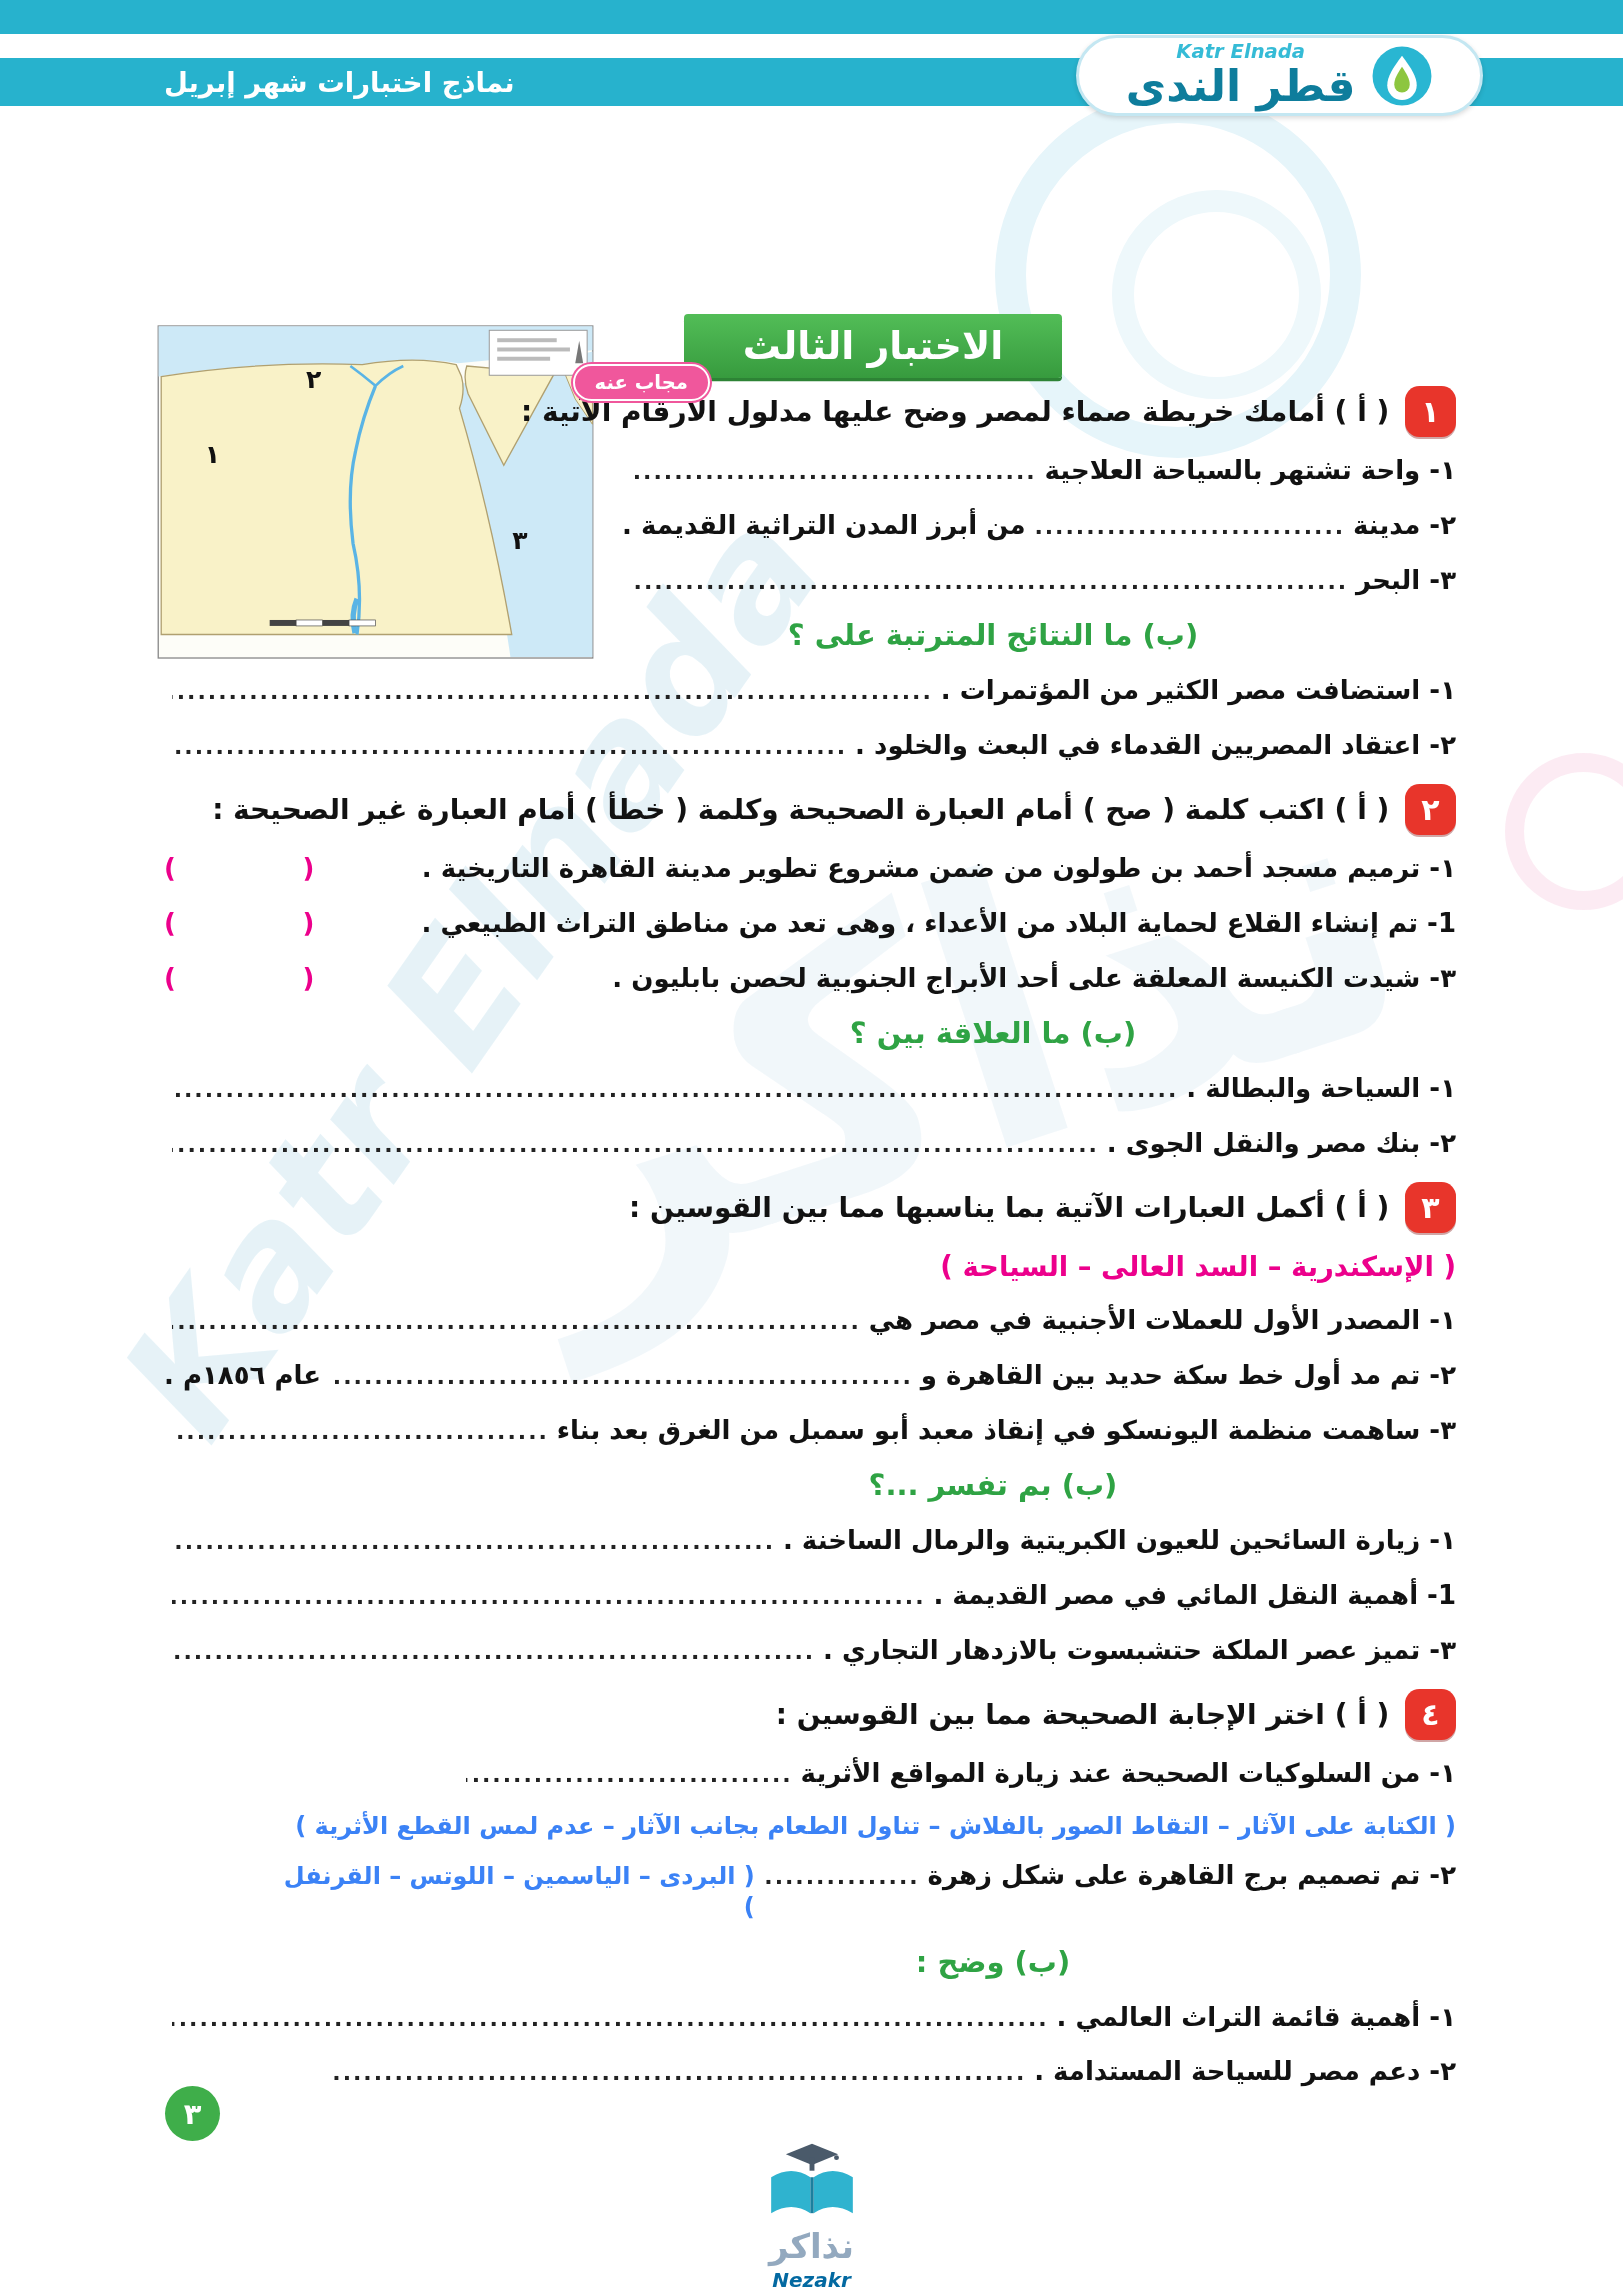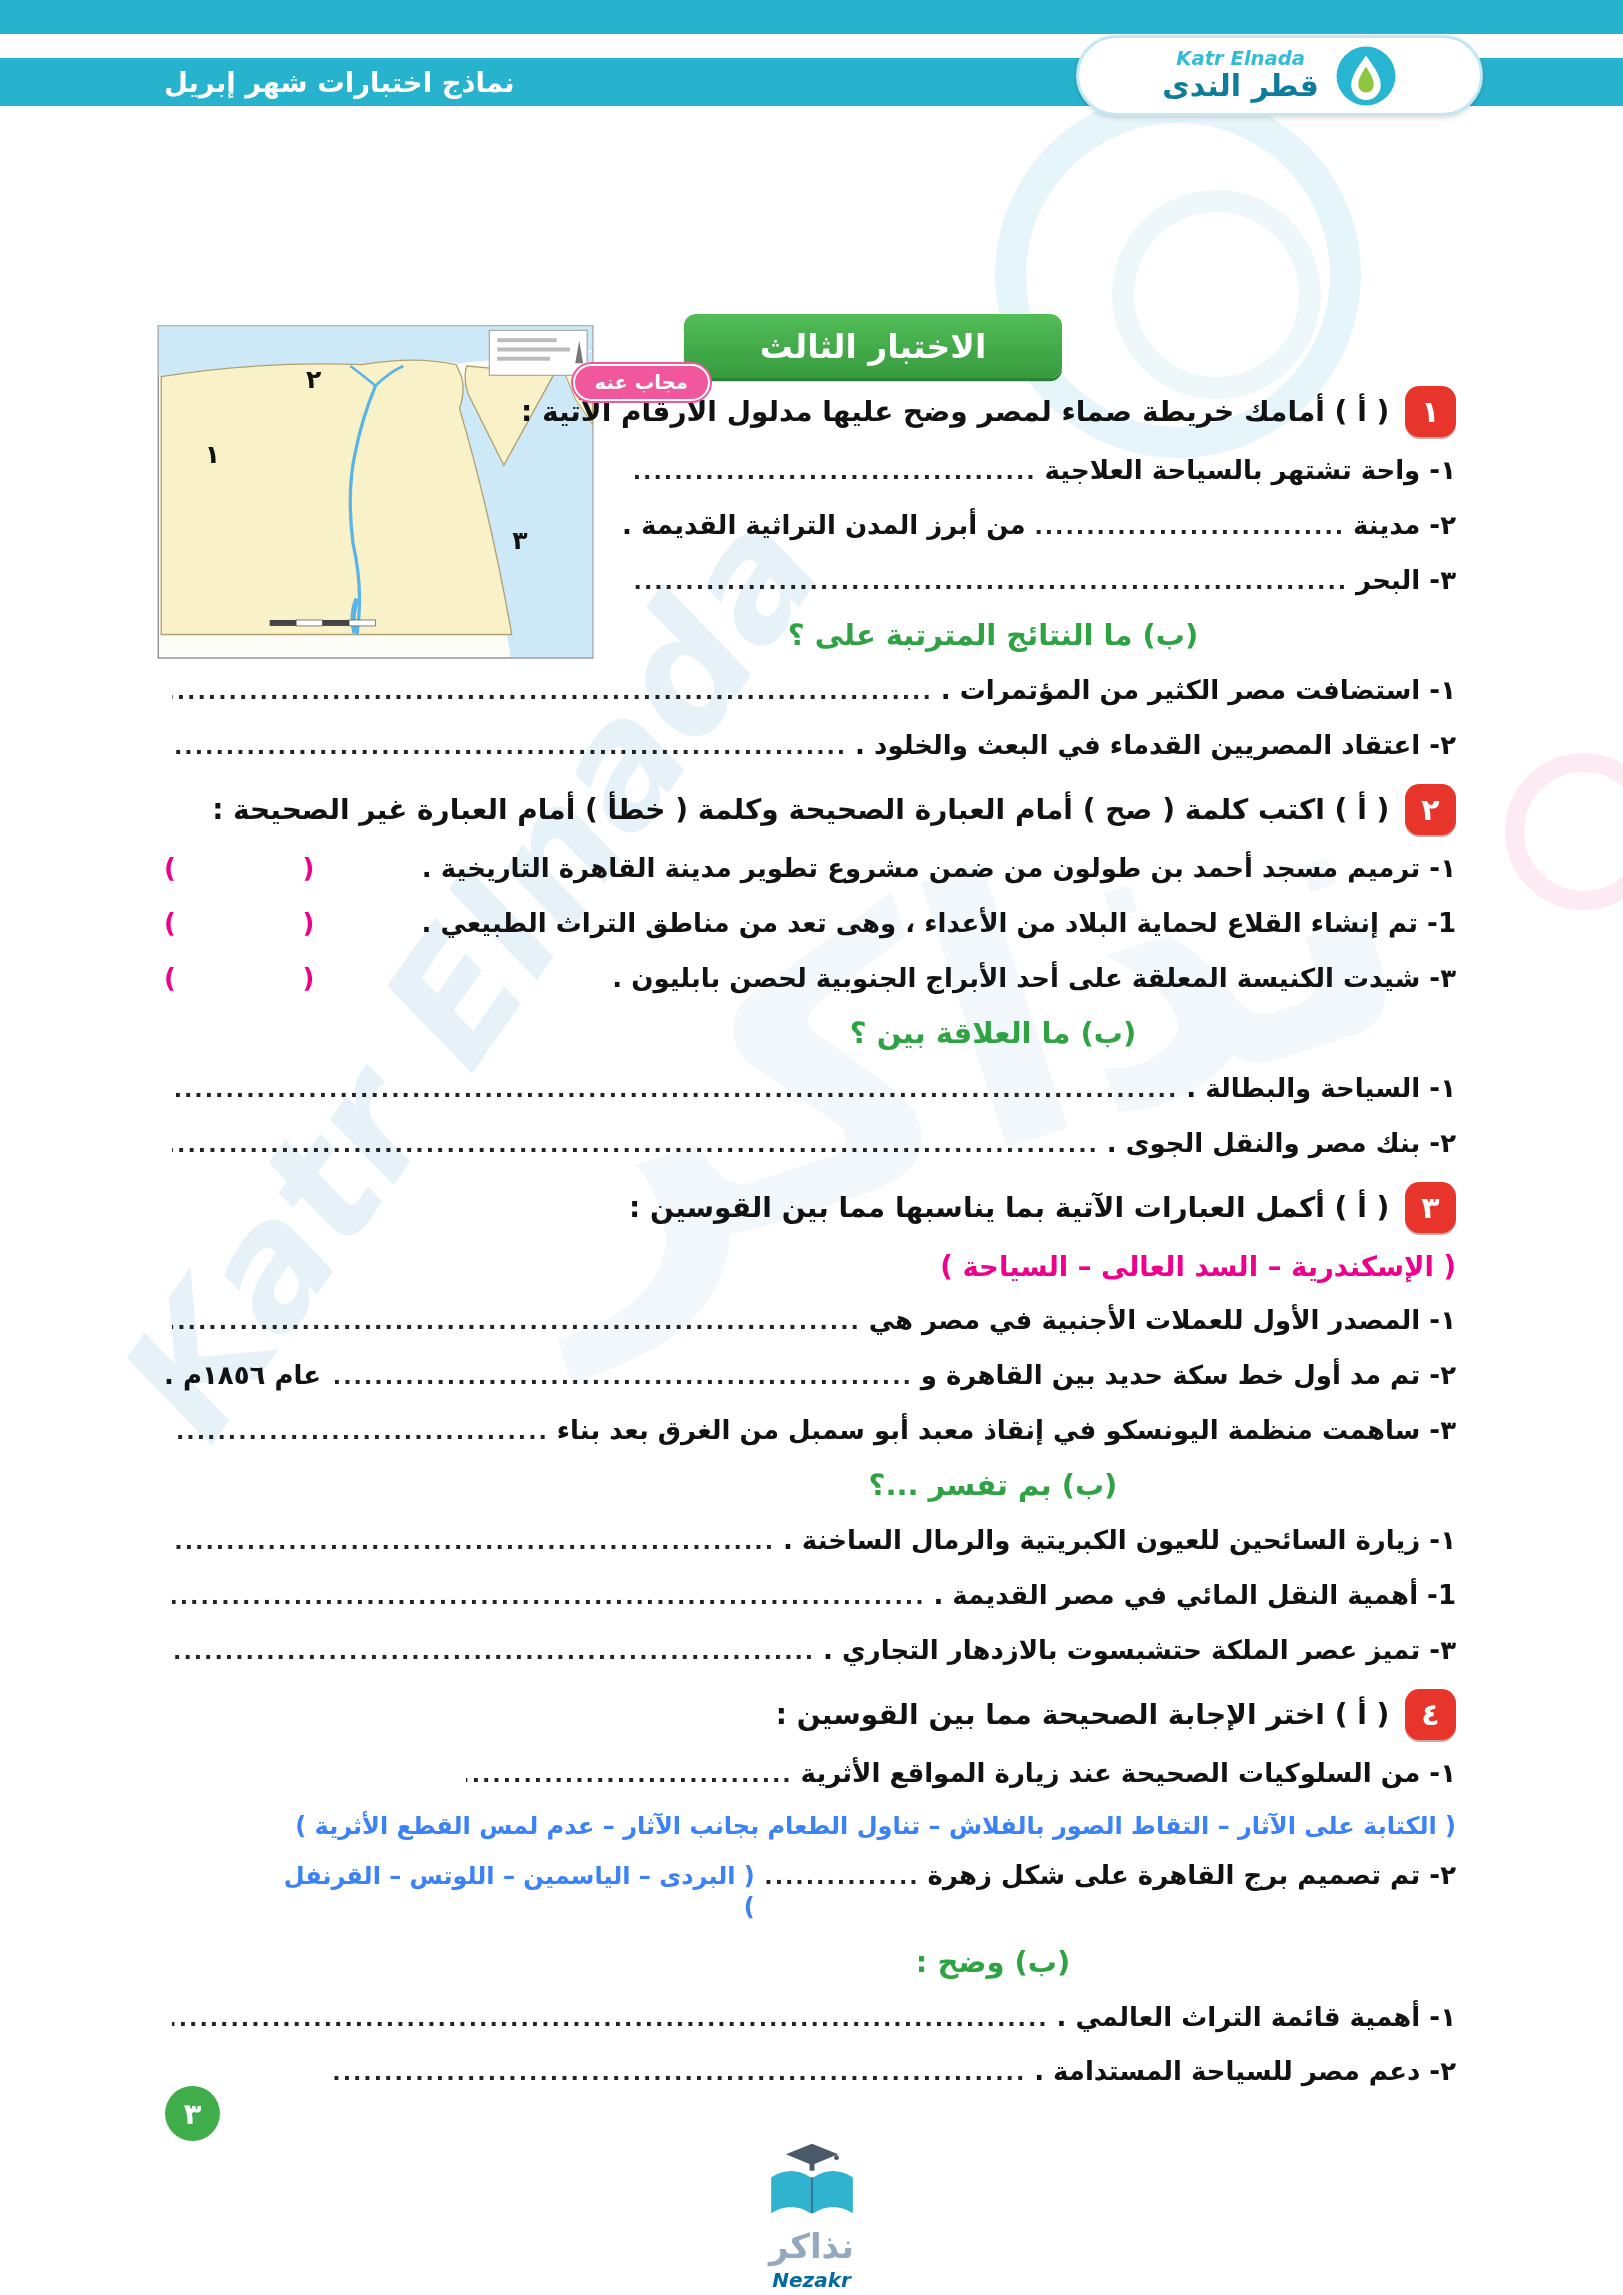--- a/index.html
+++ b/index.html
@@ -17,38 +17,38 @@
     position:absolute; left:164px; top:0; height:47px; display:flex; align-items:center;
     color:#ffffff; font-size:27.5px; font-weight:bold; direction:rtl;
   }
   .logo {
     position:absolute; top:35px; left:1076px; width:407px; height:81px; background:#ffffff;
     border:3.3px solid #c4e7f2; border-radius:42px; display:flex; align-items:center;
     justify-content:center; gap:15.7px; box-shadow:0 2px 5.2px rgba(0,0,0,.15); z-index:6;
   }
   .logo-text { display:flex; flex-direction:column; align-items:center; line-height:1.05; }
   .logo-en { color:#35bbd6; font-size:19.6px; font-style:italic; font-weight:bold; }
-  .logo-ar { color:#0e7d9c; font-size:30px; font-weight:bold; }
+  .logo-ar { color:#0e7d9c; font-size:44px; font-weight:bold; }
   .logo-drop { width:62px; height:62px; flex:0 0 auto; }
 
   
   .wm { position:absolute; pointer-events:none; z-index:0; }
   .wm-circle1 { left:995px; top:92px; width:366px; height:366px; border:31px solid #e6f5fa; border-radius:50%; }
   .wm-circle2 { left:1112px; top:190px; width:209px; height:209px; border:22px solid #eef8fb; border-radius:50%; }
   .wm-ring-pink { left:1505px; top:753px; width:157px; height:157px; border:19.6px solid #fbe3ee; border-radius:50%; opacity:.7; }
   .wm-script { left:85px; top:1361px; color:#d3e9f2; font-size:164px; font-style:italic; font-weight:bold;
                transform:rotate(-55deg); transform-origin:left top; white-space:nowrap; opacity:.55; direction:ltr; }
   .wm-arabic { left:497px; top:818px; color:#e2eef5; font-size:366px; font-weight:bold;
                transform:rotate(-18deg); opacity:.45; white-space:nowrap; }
 
   
   .test-title {
     position:absolute; top:314px; left:684px; width:378px; height:64px; z-index:3;
-    background:linear-gradient(#52bd57,#379b3e); border-radius:12px;
-    color:#ffffff; font-size:33px; font-weight:bold;
+    background:linear-gradient(#52bd57,#379b3e); border-radius:4px;
+    color:#ffffff; font-size:38px; font-weight:bold;
     display:flex; align-items:center; justify-content:center;
     box-shadow:0 3.3px 0 #2d8335;
   }
   .answered-badge {
     position:absolute; top:364px; left:573px; z-index:4;
     background:#f0579c; color:#ffffff; font-size:19.6px; font-weight:bold;
     padding:5.2px 19.6px; border-radius:29px; border:2.6px solid #ffffff;
     box-shadow:0 0 0 2px #f0579c;
   }
 

